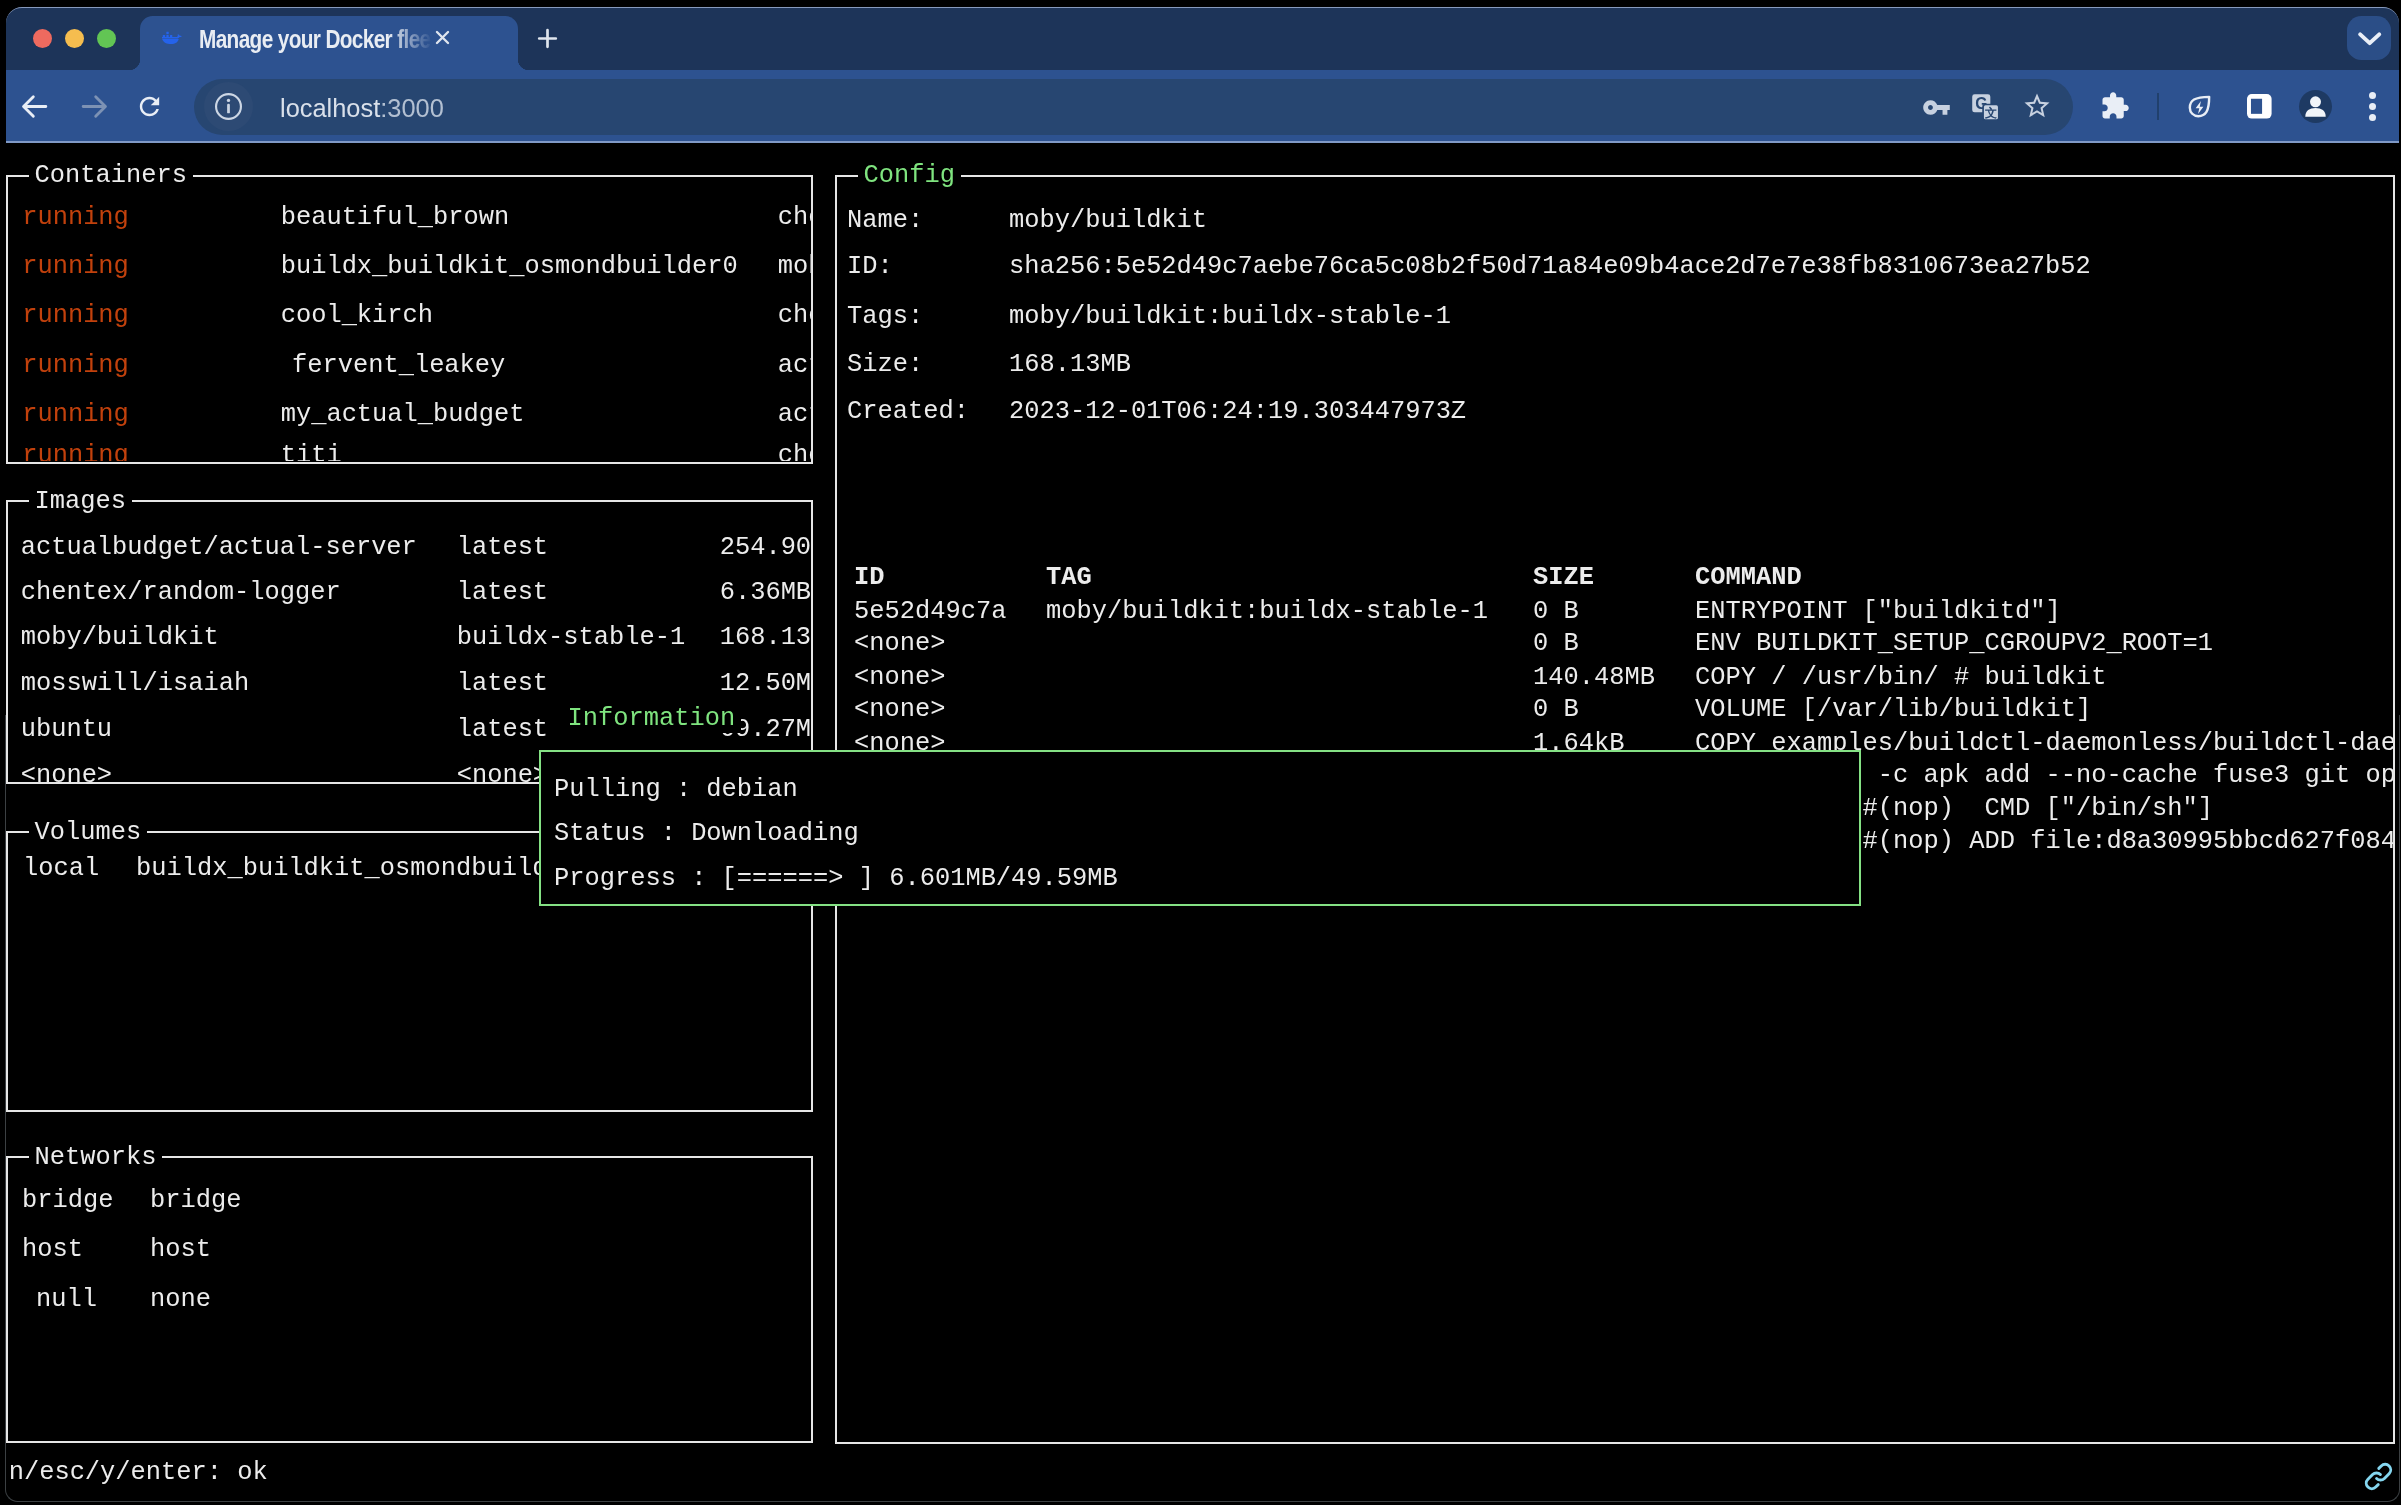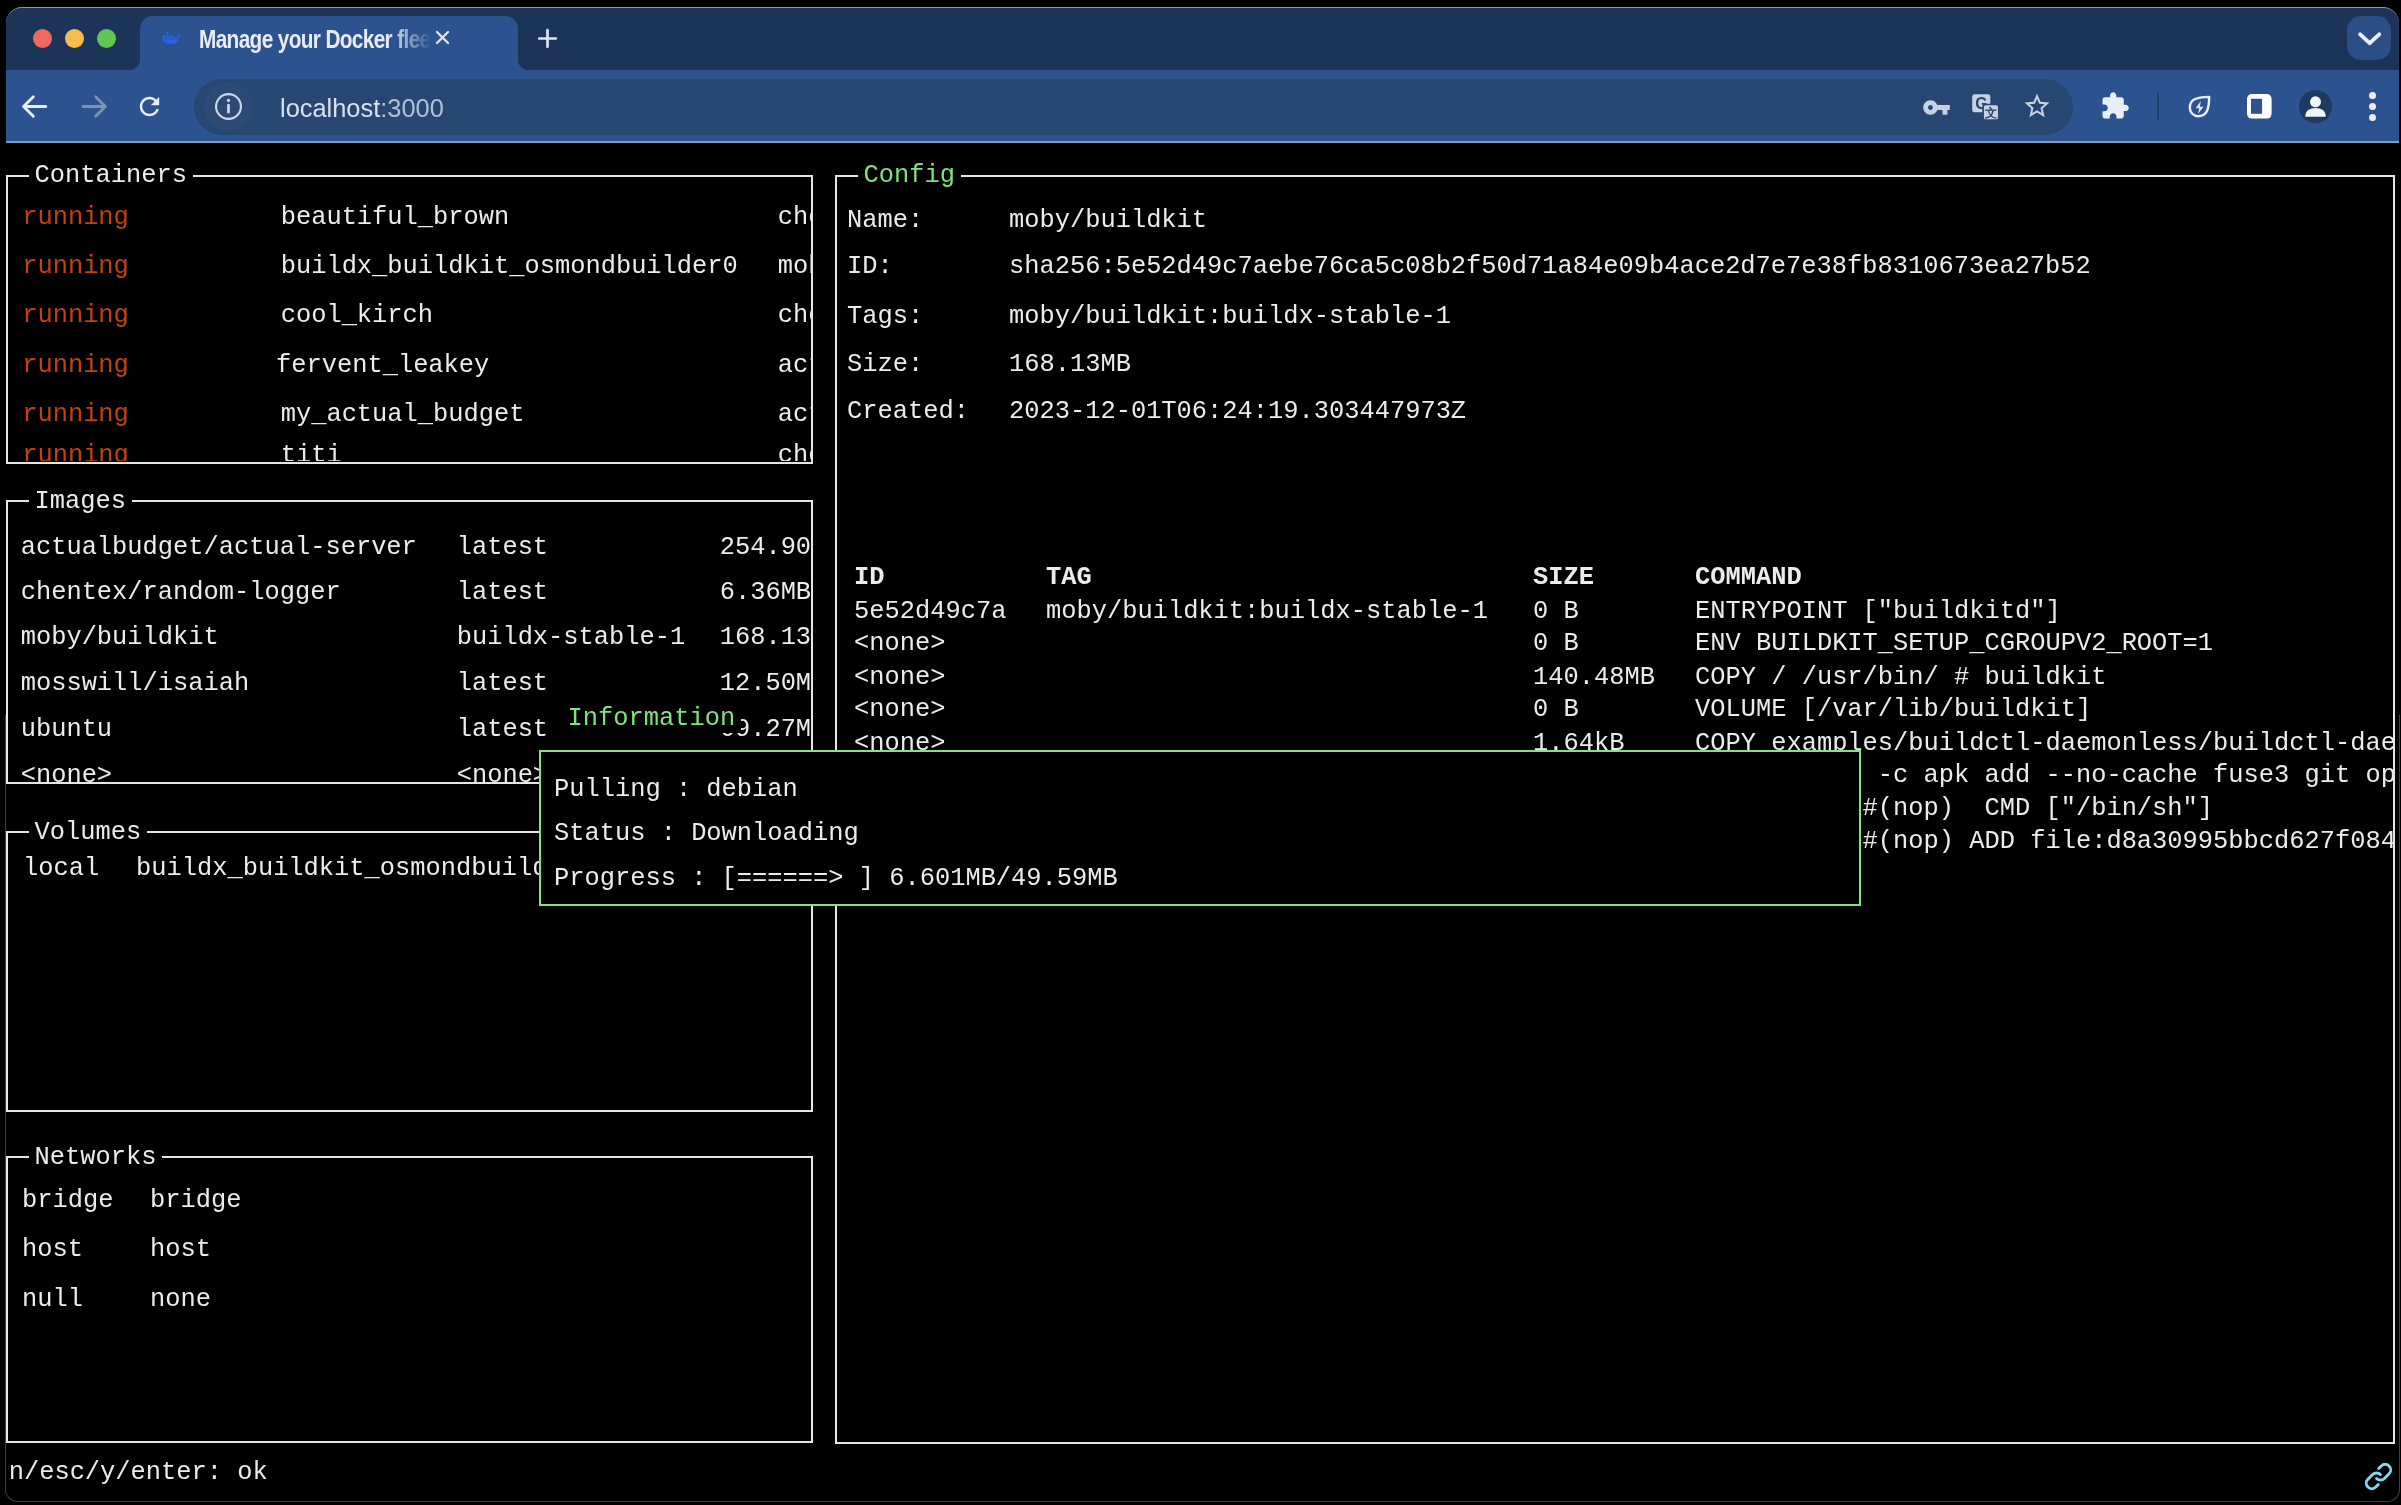--- a/index.html
+++ b/index.html
@@ -124,21 +124,21 @@
   </div>
 <div style="left:8.7px;top:177px;width:802px;height:284px;overflow:hidden;z-index:2">
     <div class="m" style="left:272px;top:126px">cool_kirch</div>
   </div>
 <div style="left:8.7px;top:177px;width:802px;height:284px;overflow:hidden;z-index:2">
     <div class="m" style="left:769px;top:126px">chentex/random-logger</div>
   </div>
 <div style="left:8.7px;top:177px;width:802px;height:284px;overflow:hidden;z-index:2">
     <div class="m g" style="left:13.5px;top:176px">running</div>
   </div>
-<div style="left:4px;top:177px;width:802px;height:284px;overflow:hidden;z-index:2">
+<div style="left:20px;top:177px;width:802px;height:284px;overflow:hidden;z-index:2">
     <div class="m" style="left:272px;top:176px">fervent_leakey</div>
   </div>
 <div style="left:8.7px;top:177px;width:802px;height:284px;overflow:hidden;z-index:2">
     <div class="m" style="left:769px;top:176px">actualbudget/actual-server</div>
   </div>
 <div style="left:8.7px;top:177px;width:802px;height:284px;overflow:hidden;z-index:2">
     <div class="m g" style="left:13.5px;top:225px">running</div>
   </div>
 <div style="left:8.7px;top:177px;width:802px;height:284px;overflow:hidden;z-index:2">
     <div class="m" style="left:272px;top:225px">my_actual_budget</div>
@@ -208,21 +208,21 @@
   </div>
 <div style="left:8.7px;top:503px;width:802px;height:279px;overflow:hidden;z-index:2">
     <div class="m" style="left:711px;top:260px">&lt;none&gt;</div>
   </div>
 <div class="m" style="left:23px;top:856px;z-index:2">local</div>
 <div class="m" style="left:136px;top:856px;z-index:2">buildx_buildkit_osmondbuilder0_state</div>
 <div class="m" style="left:22px;top:1188px;z-index:2">bridge</div>
 <div class="m" style="left:150px;top:1188px;z-index:2">bridge</div>
 <div class="m" style="left:22px;top:1237px;z-index:2">host</div>
 <div class="m" style="left:150px;top:1237px;z-index:2">host</div>
-<div class="m" style="left:22px;top:1287px;z-index:2">null</div>
+<div class="m" style="left:36px;top:1287px;z-index:2">null</div>
 <div class="m" style="left:150px;top:1287px;z-index:2">none</div>
 <div class="m" style="left:847px;top:208px;z-index:2">Name:</div>
 <div class="m" style="left:1009px;top:208px;z-index:2">moby/buildkit</div>
 <div class="m" style="left:847px;top:254px;z-index:2">ID:</div>
 <div class="m" style="left:1009px;top:254px;z-index:2">sha256:5e52d49c7aebe76ca5c08b2f50d71a84e09b4ace2d7e7e38fb8310673ea27b52</div>
 <div class="m" style="left:847px;top:304px;z-index:2">Tags:</div>
 <div class="m" style="left:1009px;top:304px;z-index:2">moby/buildkit:buildx-stable-1</div>
 <div class="m" style="left:847px;top:352px;z-index:2">Size:</div>
 <div class="m" style="left:1009px;top:352px;z-index:2">168.13MB</div>
 <div class="m" style="left:847px;top:399px;z-index:2">Created:</div>

